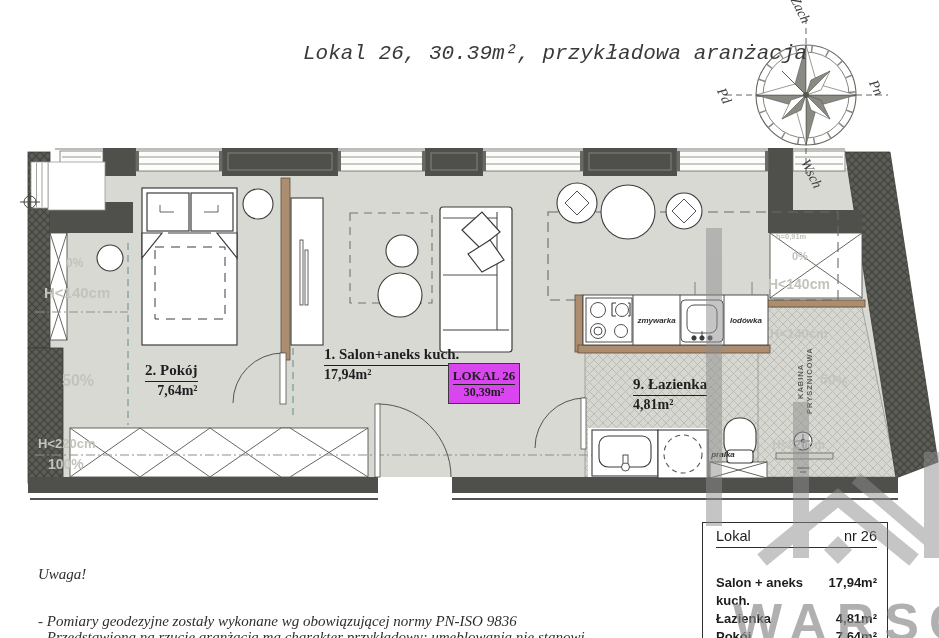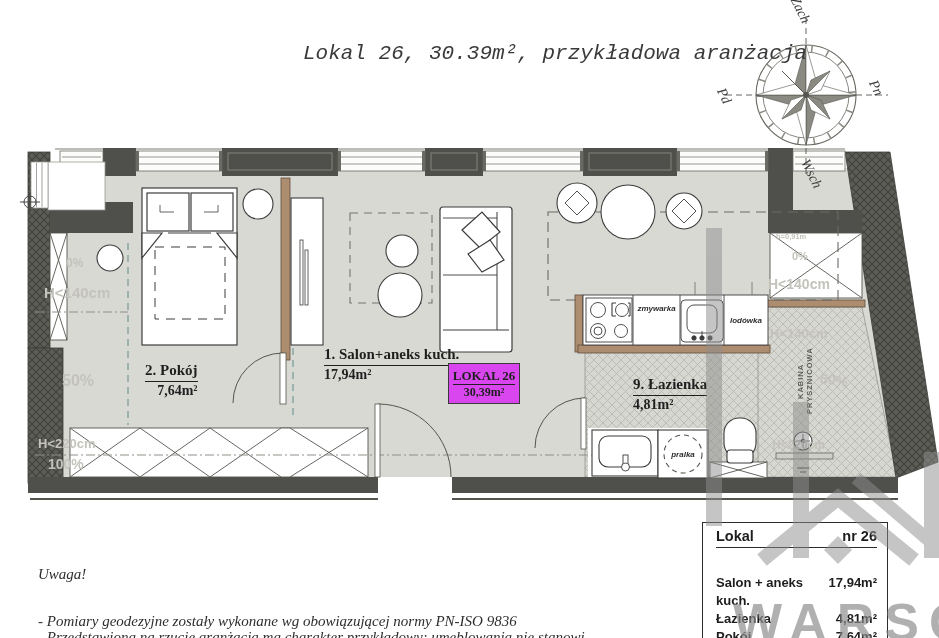--- a/index.html
+++ b/index.html
@@ -31,21 +31,21 @@
           color:#5d5d57;font-style:normal;}
   
   .zone{z-index:9;font-weight:700;color:#c3c3bb;white-space:nowrap;}
   
   .note{z-index:10;font-family:"Liberation Serif",serif;font-style:italic;color:#2d2d2d;
         font-size:15px;white-space:nowrap;}
   
   .summary{left:702px;top:522px;width:186px;height:130px;border:1.6px solid #2c2c2c;
            background:#fff;z-index:11;box-sizing:border-box;padding:5px 10px 0 13px;
            color:#1d1d1d;}
-  .summary .hd{display:flex;justify-content:space-between;font-weight:700;font-size:14.5px;
+  .summary .hd{display:flex;justify-content:space-between;font-weight:400;font-size:14.5px;
                padding-bottom:3px;border-bottom:1.6px solid #2c2c2c;}
   .summary .rows{margin-top:26px;}
   .summary .row{display:flex;justify-content:space-between;font-weight:700;font-size:13px;
                 line-height:18px;}
   
   .wm-text{left:733px;top:592px;z-index:51;font-weight:700;font-size:52px;letter-spacing:10px;
            color:rgba(138,138,138,0.68);white-space:nowrap;}
   svg{display:block;}
   #plansvg{position:absolute;left:0;top:0;z-index:1;}
   #wmsvg{position:absolute;left:0;top:0;z-index:50;pointer-events:none;}
@@ -338,23 +338,23 @@
   </div>
   <div class="abs room" style="left:633px;top:374px;">
     <div class="nm">9. Łazienka</div>
     <div class="ar">4,81m²</div>
   </div>
   <div class="abs lokal-box">
     <div class="nm">LOKAL 26</div>
     <div class="ar">30,39m²</div>
   </div>
 
-  <div class="abs fix" style="left:633px;top:304px;width:47px;">zmywarka</div>
+  <div class="abs fix" style="left:633px;top:316px;width:47px;">zmywarka</div>
   <div class="abs fix" style="left:724px;top:316px;width:44px;">lodówka</div>
-  <div class="abs fix" style="left:658px;top:450px;width:50px;">pralka</div>
+  <div class="abs fix" style="left:658px;top:450px;width:50px;padding-left:40px;">pralka</div>
   <div class="abs fix kabina">KABINA PRYSZNICOWA</div>
 
   <div class="abs zone" style="left:66px;top:256px;font-size:12px;">0%</div>
   <div class="abs zone" style="left:44px;top:284px;font-size:15px;">H&lt;140cm</div>
   <div class="abs zone" style="left:62px;top:372px;font-size:16px;">50%</div>
   <div class="abs zone" style="left:38px;top:436px;font-size:13px;">H&lt;220cm</div>
   <div class="abs zone" style="left:48px;top:456px;font-size:14px;">100%</div>
 
   <div class="abs zone" style="left:776px;top:232px;font-size:7.5px;">h=0,91m</div>
   <div class="abs zone" style="left:792px;top:250px;font-size:11px;">0%</div>

